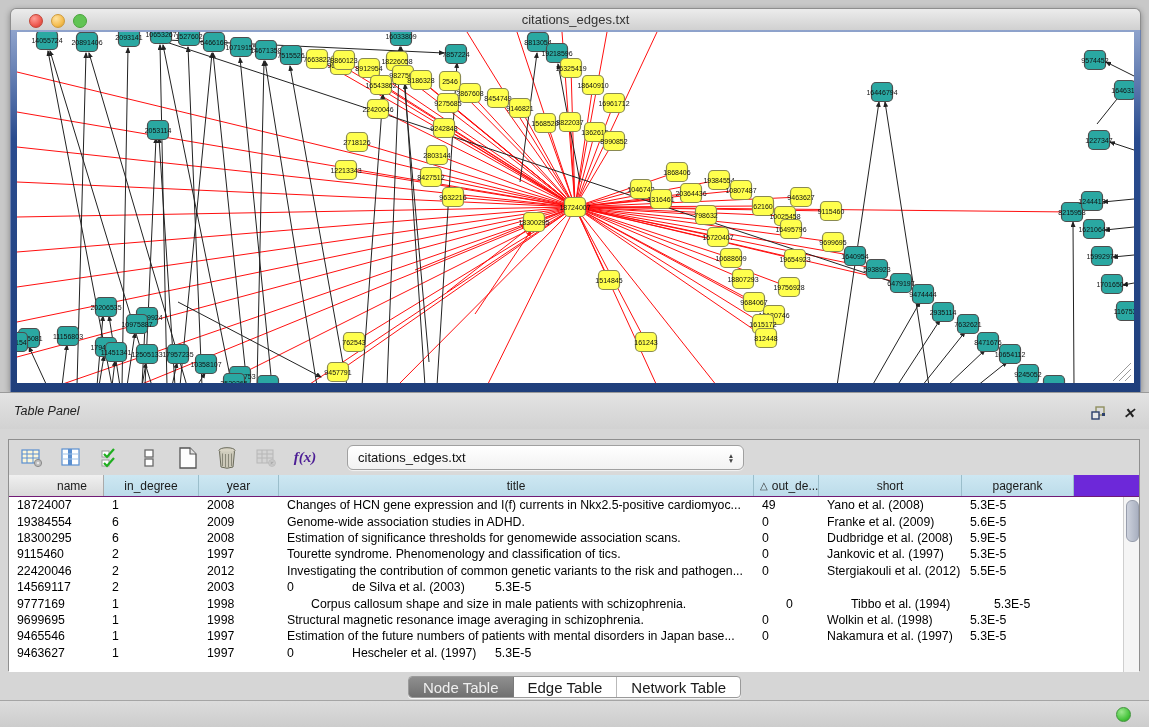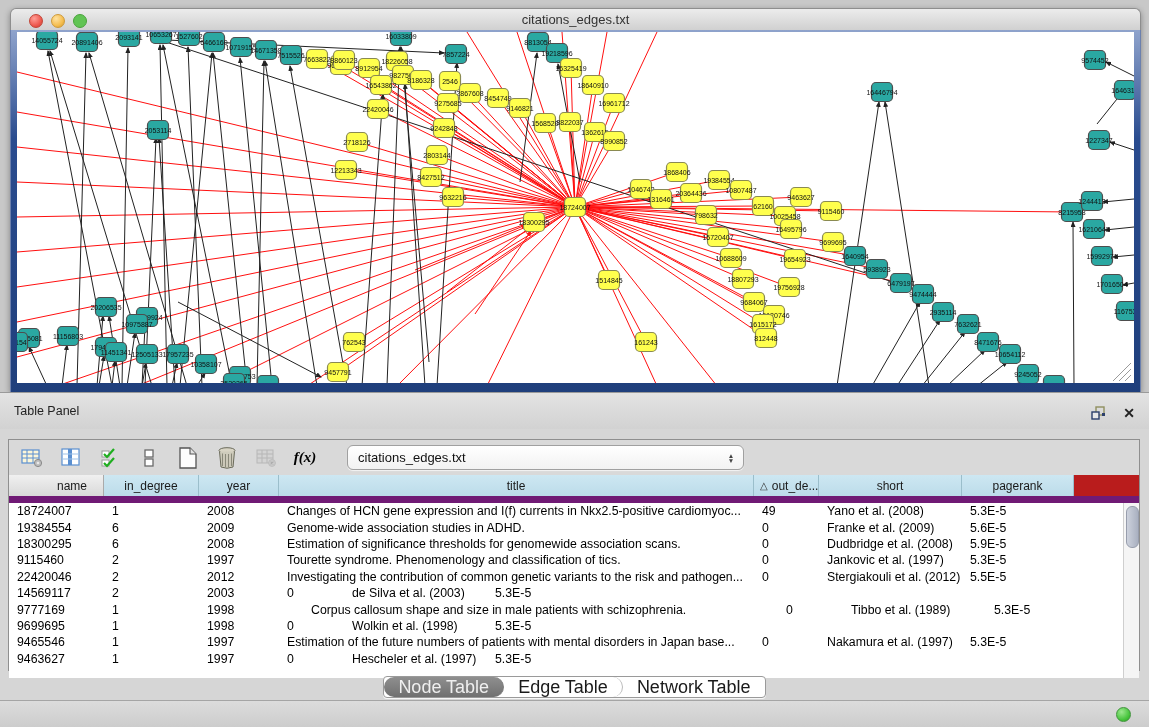--- a/index.html
+++ b/index.html
@@ -16,53 +16,53 @@
   .light.red{background:radial-gradient(circle at 35% 30%,#ff9e96,#ee5a4f 60%,#c93a2e);border:1px solid #c24437;}
   .light.yellow{background:radial-gradient(circle at 35% 30%,#ffe2a0,#f5bd4f 60%,#d09a2e);border:1px solid #ce9a3a;}
   .light.green{background:radial-gradient(circle at 35% 30%,#b4eea4,#61c454 60%,#3f9d33;);border:1px solid #4aa33c;background-color:#61c454;}
   .frame{position:absolute;left:0;top:22px;right:0;bottom:0;background:linear-gradient(#8fa3cc,#2a4c8f 30%,#1f3f7c);
     border-left:1px solid #6c80ad;border-right:1px solid #6c80ad;padding:2px 6px 9px 6px;box-sizing:border-box;}
   .canvas{width:100%;height:100%;background:#fff;position:relative;overflow:hidden;}
   .canvas svg{display:block;}
 
   
   #table-panel{position:absolute;left:0;top:392px;width:1149px;height:335px;background:#d6d6d6;border-top:1px solid #9a9a9a;}
-  .panel-header{height:36px;position:relative;background:linear-gradient(#e3e3e3,#d2d2d2);}
+  .panel-header{height:36px;position:relative;background:linear-gradient(#e3e3e3,#d2d2d2);font-style:italic;}
   .panel-header .panel-title{position:absolute;left:14px;top:11px;font-size:12.5px;color:#222;}
   .panel-icons{position:absolute;right:14px;top:9px;display:flex;gap:14px;align-items:center;}
   .close-x{font-size:14px;font-weight:bold;color:#222;line-height:16px;cursor:default;}
 
   .tbl-container{position:absolute;left:8px;top:46px;width:1132px;height:232px;border:1px solid #8f8f8f;
     background:#fff;box-sizing:border-box;}
   .tbl-toolbar{height:35px;background:#d9d9d9;display:flex;align-items:center;padding-left:12px;gap:17px;}
   .tb-icon{width:22px;height:22px;display:inline-flex;align-items:center;justify-content:center;}
-  .fx{font-family:"Liberation Serif",serif;font-style:italic;font-weight:bold;font-size:15px;color:#000000;}
+  .fx{font-family:"Liberation Serif",serif;font-style:italic;font-weight:bold;font-size:15px;color:#4c1d95;}
   .combo{margin-left:14px;width:395px;height:23px;background:linear-gradient(#ffffff,#f2f2f2);border:1px solid #a0a0a0;
     border-radius:6px;display:flex;align-items:center;position:relative;box-shadow:0 1px 1px rgba(255,255,255,.7);}
   .combo .val{font-size:13px;color:#111;padding-left:10px;flex:1;}
   .combo .arrows{width:16px;height:100%;display:flex;flex-direction:column;align-items:center;justify-content:center;color:#444;
     font-size:6.5px;line-height:5px;border-left:0;padding-right:4px;}
 
-  .grid-header{display:flex;height:21px;border-bottom:7px solid #701a75;background:#b91c1c;}
+  .grid-header{display:flex;height:21px;border-bottom:1px solid #701a75;background:#6d28d9;}
   .gh-cell{box-sizing:border-box;border-right:1px solid #9bbecb;font-size:12px;color:#1a1a1a;
     display:flex;align-items:center;justify-content:center;background:linear-gradient(#cde7f2,#bcdcea);}
   .gh-cell.first{background:linear-gradient(#f0f0f0,#d9d9d9);border-right:1px solid #aaa;justify-content:flex-end;padding-right:16px;}
   .gh-cell .sort{margin-right:4px;font-size:10px;color:#333;}
   .gh-cell.sorted{justify-content:flex-start;padding-left:6px;}
   .grid-rows{position:relative;height:175px;overflow:hidden;background:#fff;}
   .g-row{display:flex;height:16.4px;align-items:center;}
   .g-cell{box-sizing:border-box;font-size:12.3px;color:#000;padding-left:8px;white-space:nowrap;overflow:hidden;}
   .vscroll{position:absolute;right:0;top:0;bottom:0;width:15px;background:#f5f5f5;border-left:1px solid #cfcfcf;}
   .vthumb{position:absolute;left:1.5px;top:3px;width:11px;height:40px;border-radius:6px;
     background:linear-gradient(90deg,#cdd2dd,#a9b0c0);border:1px solid #979dac;}
 
   .tabs-wrap{position:absolute;left:0;right:0;top:283px;display:flex;justify-content:center;}
   .tabs{display:flex;height:20px;border:1px solid #9a9a9a;border-radius:4px;overflow:hidden;background:#fff;
     box-shadow:0 1px 0 rgba(255,255,255,.8);}
-  .tab{padding:0 14px;font-size:18px;color:#1a1a1a;display:flex;align-items:center;border-right:1px solid #b9b9b9;border-radius:10px;}
+  .tab{padding:0 14px;font-size:15px;color:#1a1a1a;display:flex;align-items:center;border-right:1px solid #b9b9b9;}
   .tab:last-child{border-right:0;}
   .tab.active{background:linear-gradient(#8f8f8f,#707070);color:#efefef;border-right:1px solid #7a7a7a;}
 
   .statusbar{position:absolute;left:0;right:0;bottom:0;height:27px;background:linear-gradient(#dcdcdc,#cccccc);
     border-top:1px solid #a5a5a5;}
   .mem{position:absolute;right:40px;top:7px;font-size:11.5px;color:#222;margin-top:44px;}
   .mem-dot{position:absolute;right:18px;top:6px;width:13px;height:13px;border-radius:50%;
     background:radial-gradient(circle at 35% 30%,#9ce88e,#44c33a 65%,#2f9a28);border:1px solid #3f943a;}
 </style>
 </head>
@@ -799,27 +799,28 @@
           <div class="g-cell" style="width: 65px;">0</div>
           <div class="g-cell" style="width: 143px;">de Silva et al. (2003)</div>
           <div class="g-cell" style="width: 112px;">5.3E-5</div>
         </div>
         <div class="g-row">
           <div class="g-cell" style="width: 95px;">9777169</div>
           <div class="g-cell" style="width: 95px;">1</div>
           <div class="g-cell" style="width: 80px;">1998</div>
           <div class="g-cell" style="width: 475px; margin-left: 24px;">Corpus callosum shape and size in male patients with schizophrenia.</div>
           <div class="g-cell" style="width: 65px;">0</div>
-          <div class="g-cell" style="width: 143px;">Tibbo et al. (1989)</div>
+          <div class="g-cell" style="width: 143px;">Tibbo et al. (1994)</div>
           <div class="g-cell" style="width: 112px;">5.3E-5</div>
         </div>
         <div class="g-row">
           <div class="g-cell" style="width: 95px;">9699695</div>
           <div class="g-cell" style="width: 95px;">1</div>
           <div class="g-cell" style="width: 80px;">1998</div>
+          <div class="g-cell" style="width: 475px;">Structural magnetic resonance image averaging in schizophrenia.</div>
           <div class="g-cell" style="width: 65px;">0</div>
           <div class="g-cell" style="width: 143px;">Wolkin et al. (1998)</div>
           <div class="g-cell" style="width: 112px;">5.3E-5</div>
         </div>
         <div class="g-row">
           <div class="g-cell" style="width: 95px;">9465546</div>
           <div class="g-cell" style="width: 95px;">1</div>
           <div class="g-cell" style="width: 80px;">1997</div>
           <div class="g-cell" style="width: 475px;">Estimation of the future numbers of patients with mental disorders in Japan base...</div>
           <div class="g-cell" style="width: 65px;">0</div>

